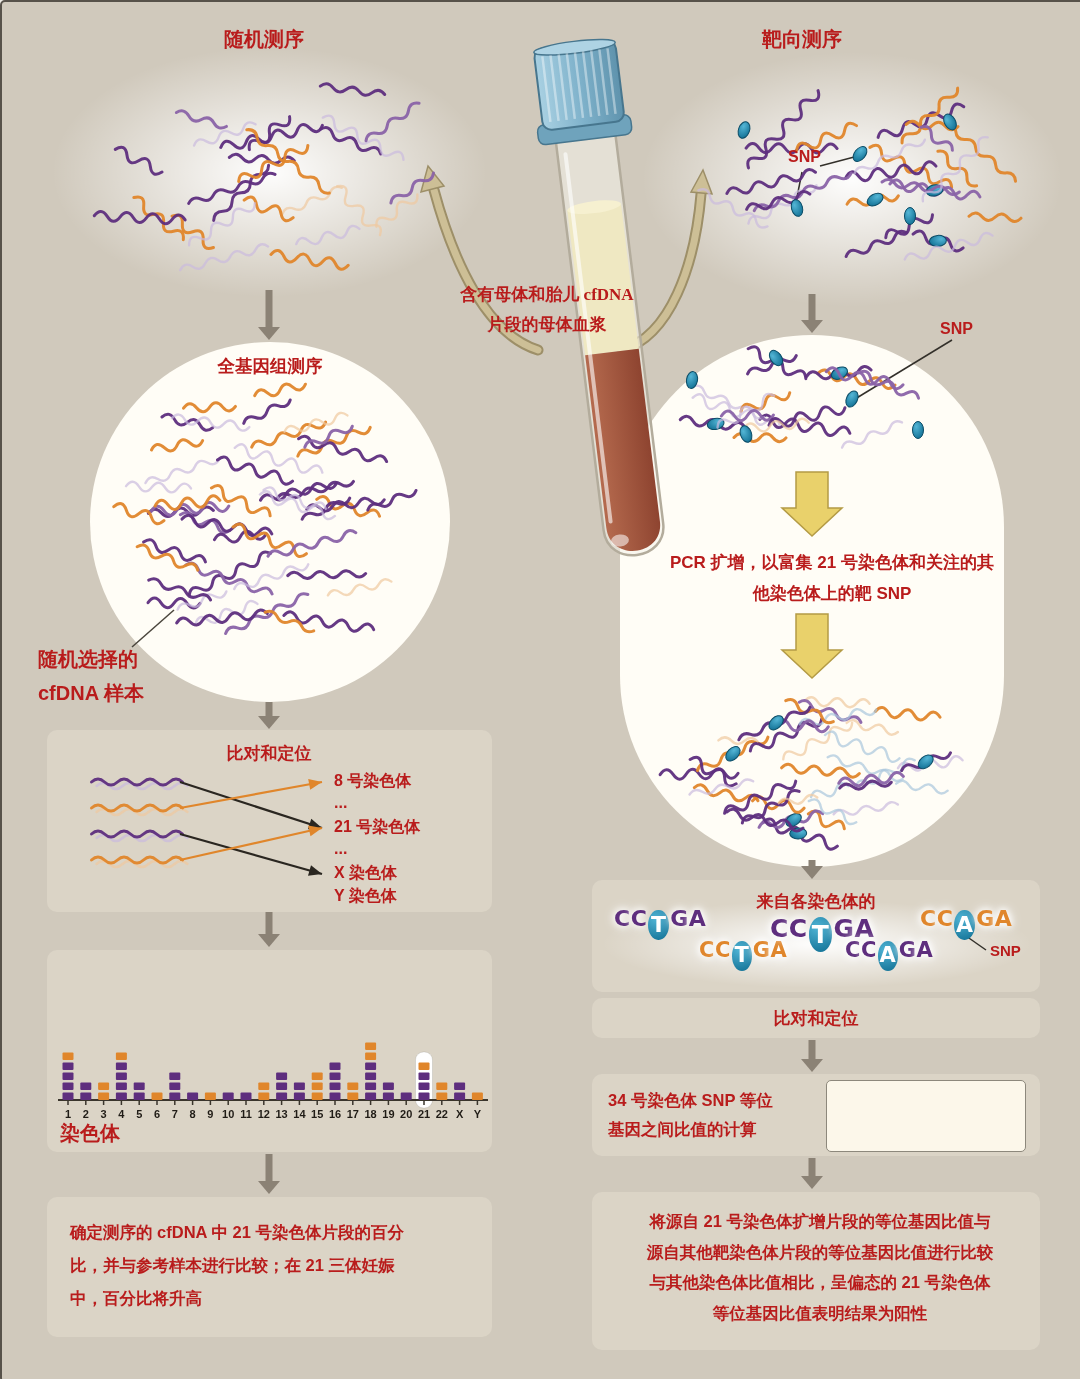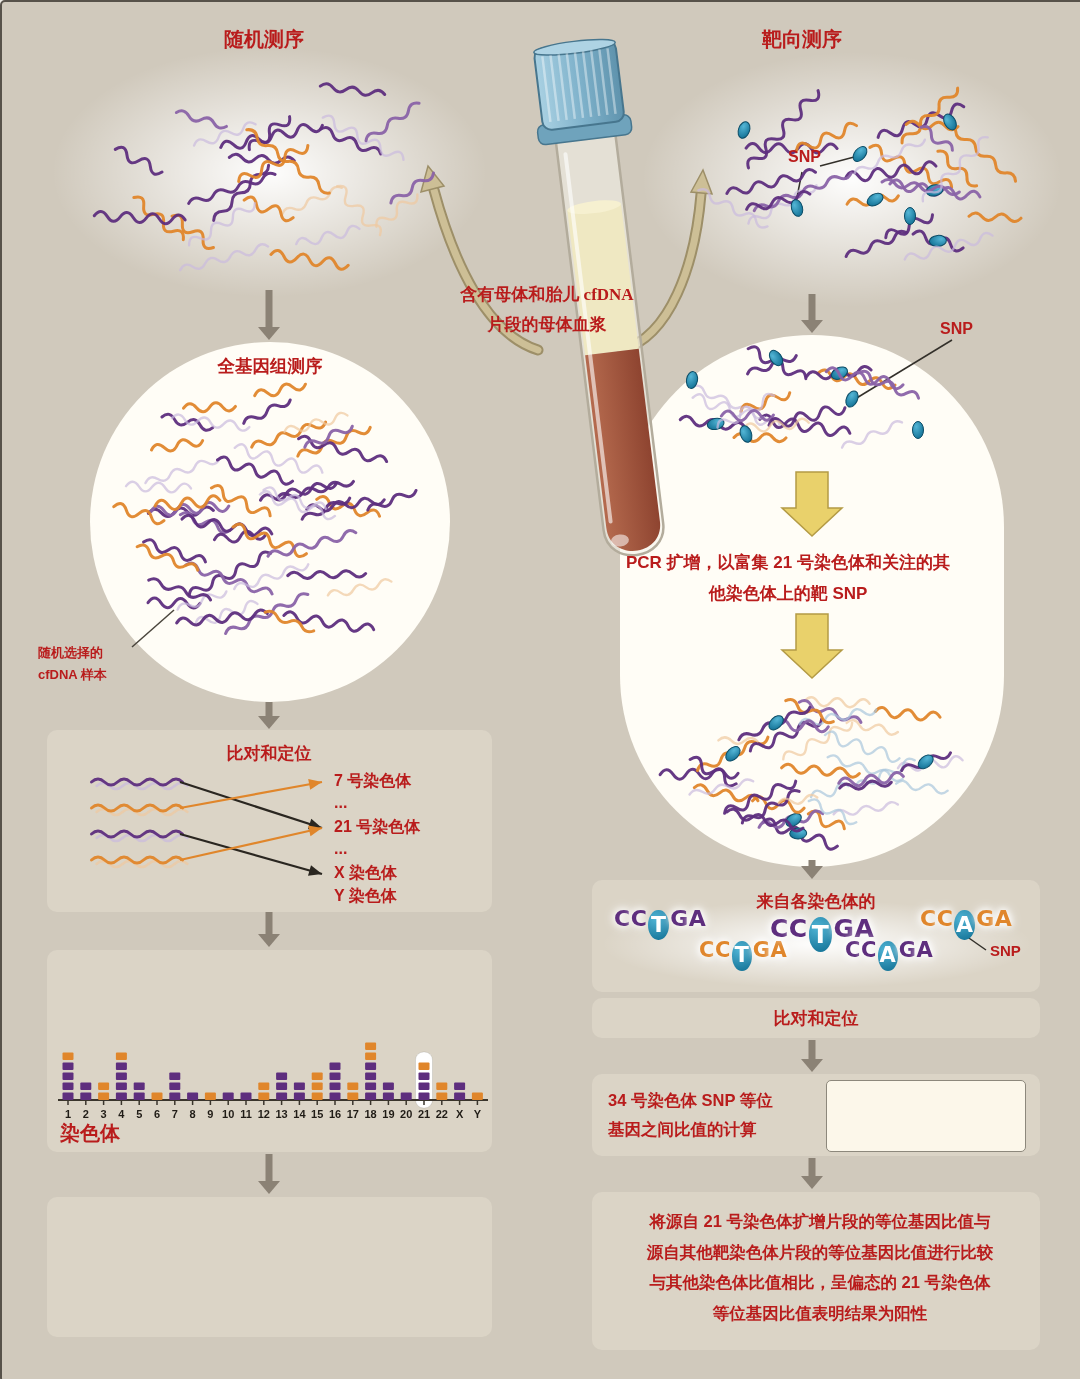--- a/index.html
+++ b/index.html
@@ -426,36 +426,39 @@
         <text x="475.40000000000003" y="1116" text-anchor="middle" font-size="11" font-weight="700" fill="#201c16">Y</text>
         <rect x="469.90000000000003" y="1090.5" width="11" height="7.5" rx="1" fill="#e0862b"></rect>
       </g>
     </svg>
 
   <div class="t ctr" style="left:162px;top:24px;width:200px;font-size:20px;">随机测序</div>
   <div class="t ctr" style="left:700px;top:24px;width:200px;font-size:20px;">靶向测序</div>
   <div class="t ctr pre" style="left:415px;top:278px;width:260px;font-size:17px;line-height:1.75;font-family:Liberation Serif, serif;">含有母体和胎儿 cfDNA
 片段的母体血浆</div>
   <div class="t ctr" style="left:148px;top:352px;width:240px;font-size:17.5px;">全基因组测序</div>
-  <div class="t pre" style="left:36px;top:640px;width:150px;font-size:13px;line-height:1.7;">随机选择的
+  <div class="t pre" style="left:36px;top:640px;width:150px;font-size:20px;line-height:1.7;">随机选择的
 cfDNA 样本</div>
   <div class="t ctr" style="left:117px;top:740px;width:300px;font-size:17px;">比对和定位</div>
   <div id="chr-labels">
-      <div class="chr t" style="top: 769px;">7 号染色体</div>
+      <div class="chr t" style="top: 769px;">8 号染色体</div>
       <div class="chr t" style="top: 792px;">...</div>
       <div class="chr t" style="top: 815px;">21 号染色体</div>
       <div class="chr t" style="top: 838px;">...</div>
       <div class="chr t" style="top: 861px;">X 染色体</div>
       <div class="chr t" style="top: 884px;">Y 染色体</div>
     </div>
   <div class="t" style="left:58px;top:1118px;font-size:20px;">染色体</div>
+  <div class="t pre" style="left:68px;top:1214px;width:404px;font-size:16.5px;line-height:2.0;">确定测序的 cfDNA 中 21 号染色体片段的百分
+比，并与参考样本进行比较；在 21 三体妊娠
+中，百分比将升高</div>
 
   <div class="t" style="left:786px;top:146px;font-size:16px;">SNP</div>
   <div class="t" style="left:938px;top:318px;font-size:16px;">SNP</div>
-  <div class="t ctr pre" style="left:604px;top:546px;width:364px;font-size:17px;line-height:1.8;">PCR 扩增，以富集 21 号染色体和关注的其
+  <div class="t ctr pre" style="left:648px;top:546px;width:364px;font-size:17px;line-height:1.8;">PCR 扩增，以富集 21 号染色体和关注的其
 他染色体上的靶 SNP</div>
   <div class="t ctr" style="left:664px;top:888px;width:300px;font-size:17px;">来自各染色体的</div>
   <div id="sequences">
       <div class="seq" style="left: 612px; top: 904px; font-size: 22px; color: rgb(94, 46, 126);"><span>C</span><span>C</span><span class="snp">T</span><span>G</span><span>A</span></div>
       <div class="seq" style="left: 697px; top: 936px; font-size: 21px; color: rgb(224, 134, 43);"><span>C</span><span>C</span><span class="snp">T</span><span>G</span><span>A</span></div>
       <div class="seq" style="left: 768px; top: 912px; font-size: 25px; color: rgb(94, 46, 126);"><span>C</span><span>C</span><span class="snp">T</span><span>G</span><span>A</span></div>
       <div class="seq" style="left: 843px; top: 936px; font-size: 21px; color: rgb(94, 46, 126);"><span>C</span><span>C</span><span class="snp">A</span><span>G</span><span>A</span></div>
       <div class="seq" style="left: 918px; top: 904px; font-size: 22px; color: rgb(224, 134, 43);"><span>C</span><span>C</span><span class="snp">A</span><span>G</span><span>A</span></div>
     </div>
   <div class="t" style="left:988px;top:940px;font-size:15px;">SNP</div>

